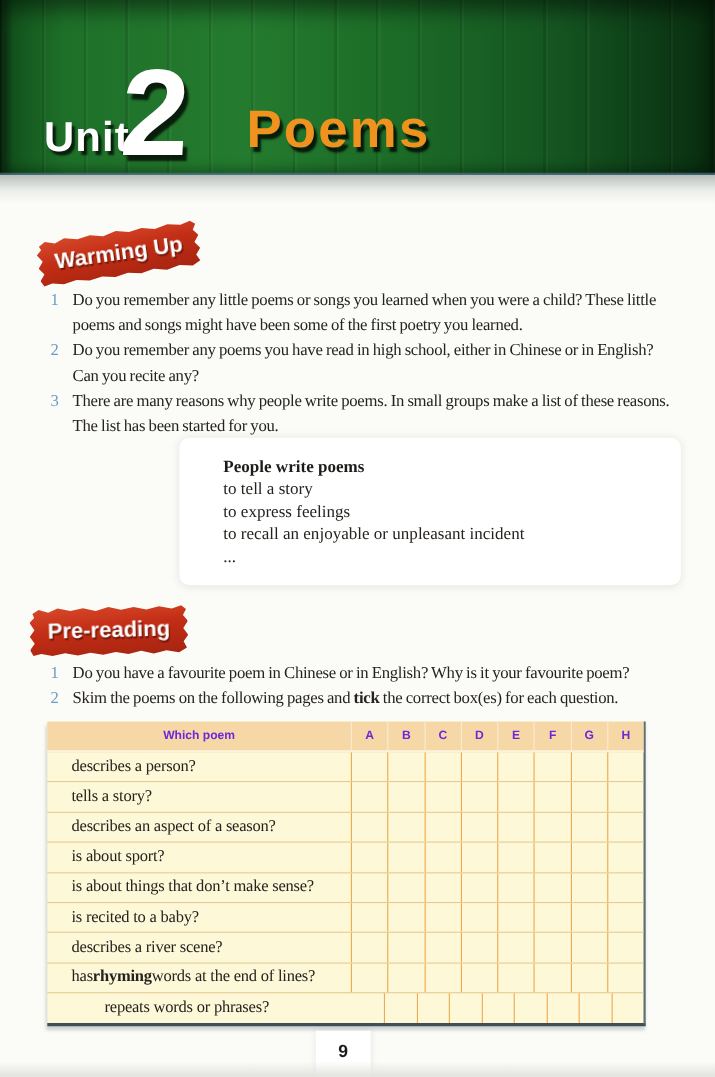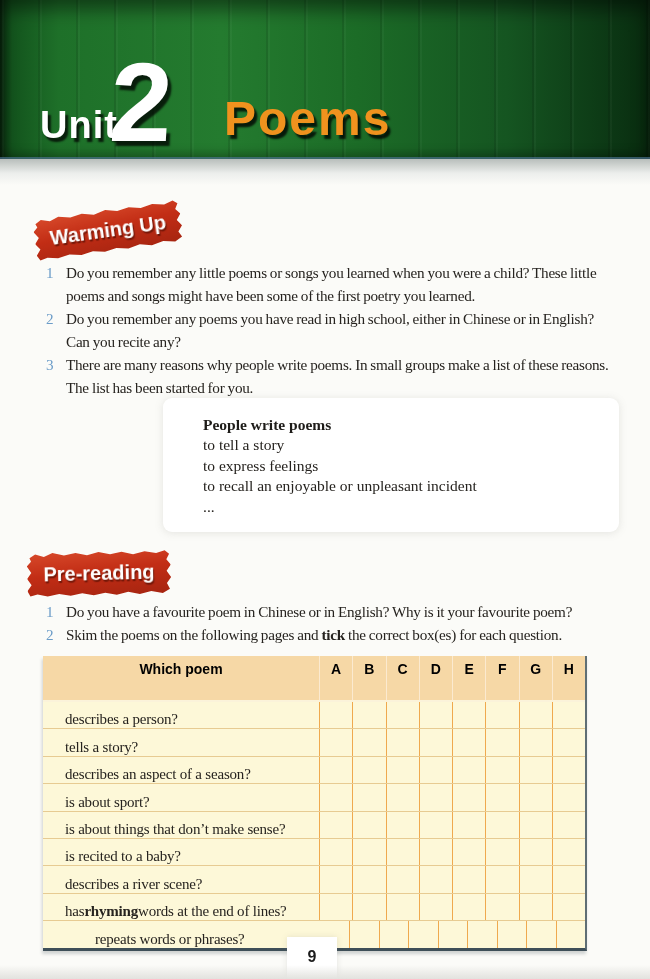--- a/index.html
+++ b/index.html
@@ -57,26 +57,26 @@
     padding:16px 0 0 40px; box-sizing:border-box; }
   .reasons-title { font-weight:bold; font-size:15.5px; line-height:21px; color:#1e1c19; }
   .reasons-item  { font-size:15.5px; line-height:20.5px; color:#26231f; }
 
   
   .tbl { position:absolute; left:43px; top:656px; width:542px; background:#fdf8d8;
     border-right:2px solid #5f6e74; border-bottom:3px solid #3e4f58;
     box-shadow:-1px 3px 3px rgba(80,90,95,0.25); }
   .thead, .tr { display:grid; grid-template-columns:276px repeat(8, 1fr); }
   .thead { background:#f6d8a6; border-bottom:2px solid #fbf3da; }
-  .th { height:44px; line-height:26px; text-align:center;
-    font-family:"Liberation Sans", sans-serif; font-weight:bold; font-size:14px; color:#000000; }
+  .th { height:26px; line-height:26px; text-align:center;
+    font-family:"Liberation Sans", sans-serif; font-weight:bold; font-size:11px; color:#6d28d9; }
   .th + .th { border-left:1px solid #fbead0; }
   .tr { height:26.4px; border-bottom:1px solid #e7cb92; }
   .tr:last-child { border-bottom:none;padding-left:30px; }
-  .td-label { display:flex; align-items:flex-end; padding-left:22px;
+  .td-label { display:flex; align-items:center; padding-left:22px;
     font-size:15px; color:#26231f; letter-spacing:-0.2px; }
   .td-box { border-left:1px solid #efa94e; }
 
   
   .pagenum-panel { position:absolute; left:287px; top:937px; width:50px; height:42px;
     background:#ffffff; box-shadow:0 0 6px rgba(120,120,115,0.18);
     display:flex; align-items:flex-start; justify-content:center; }
   .pagenum { font-family:"Liberation Sans", sans-serif; font-weight:bold; font-size:16px;
     color:#1c1c1c; margin-top:11px; }
 

